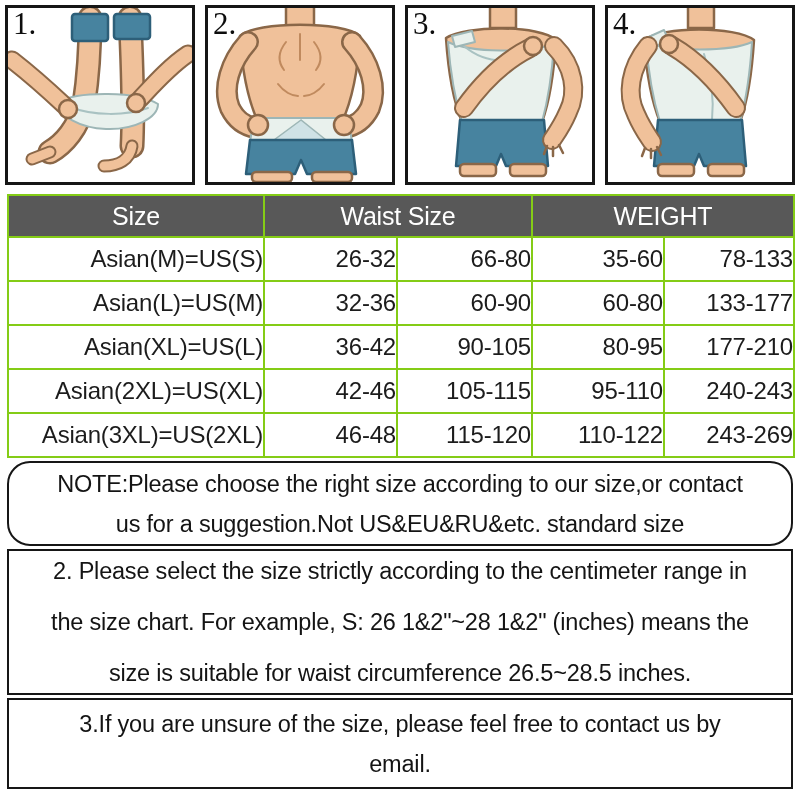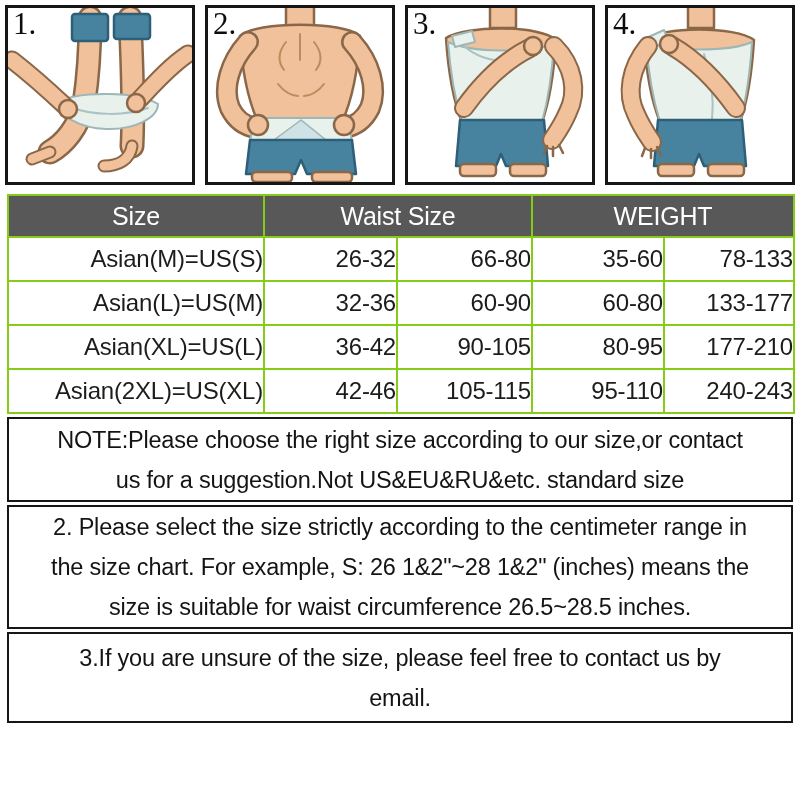--- a/index.html
+++ b/index.html
@@ -50,22 +50,22 @@
   tr.sub td{height:42px;}
   tr.datarow td{height:42px;text-align:right;}
   
   .note{
     width:786px;margin:3px 0 0 7px;
     border:2px solid #161616;box-sizing:border-box;
     display:flex;flex-direction:column;justify-content:center;align-items:center;
     text-align:center;font-size:23.5px;letter-spacing:-0.2px;color:#141414;
   }
   .note .ln{line-height:40px;white-space:nowrap;}
-  .n1{min-height:85px;}
-  .n2{min-height:120px;}
+  .n1{min-height:85px;border-radius:23px;}
+  .n2{min-height:120px;gap:11px;}
   .n3{min-height:91px;}
 </style>
 </head>
 <body>
 
 <div class="panels">
 
   <div class="panel">
     <span class="num">1.</span>
     <svg viewBox="0 0 184 174">
@@ -210,20 +210,27 @@
       <td>80-95</td>
       <td>177-210</td>
     </tr>
     <tr class="datarow">
       <td>Asian(2XL)=US(XL)</td>
       <td>42-46</td>
       <td>105-115</td>
       <td>95-110</td>
       <td>240-243</td>
     </tr>
+    <tr class="datarow">
+      <td>Asian(3XL)=US(2XL)</td>
+      <td>46-48</td>
+      <td>115-120</td>
+      <td>110-122</td>
+      <td>243-269</td>
+    </tr>
   </tbody>
 </table>
 
 <div class="note n1">
   <div class="ln">NOTE:Please choose the right size according to our size,or contact</div>
   <div class="ln">us for a suggestion.Not US&amp;EU&amp;RU&amp;etc. standard size</div>
 </div>
 
 <div class="note n2">
   <div class="ln">2. Please select the size strictly according to the centimeter range in</div>

